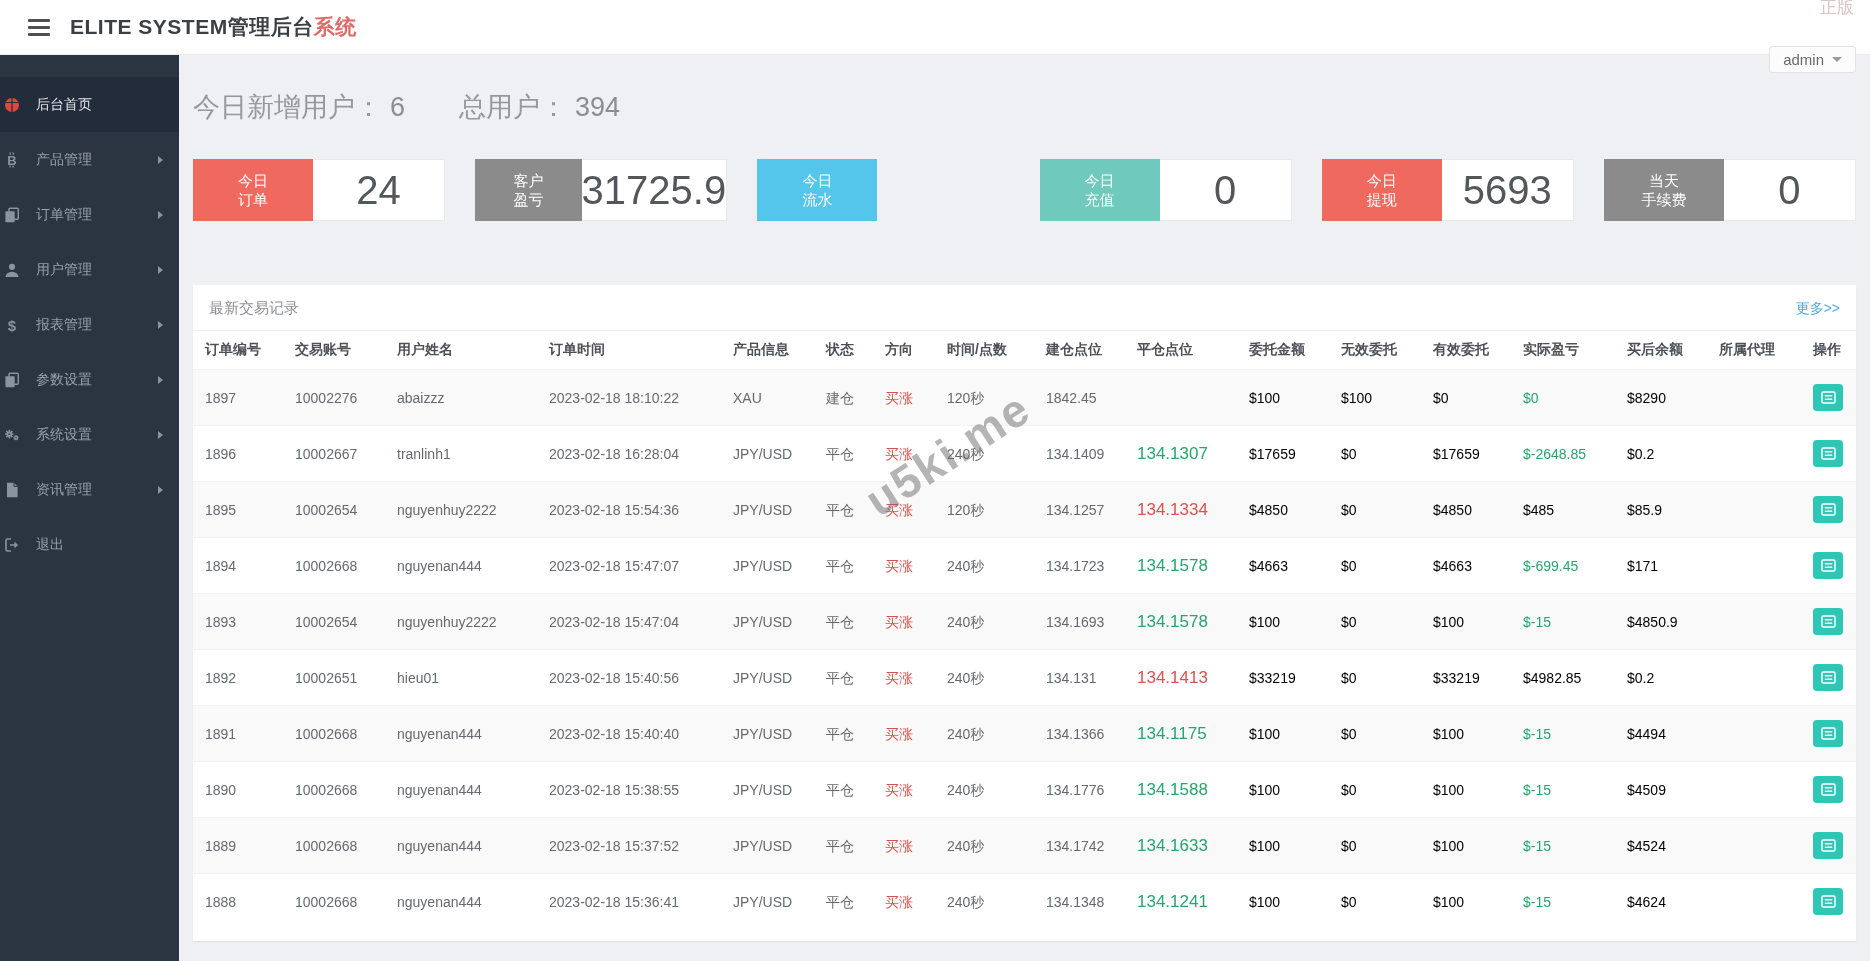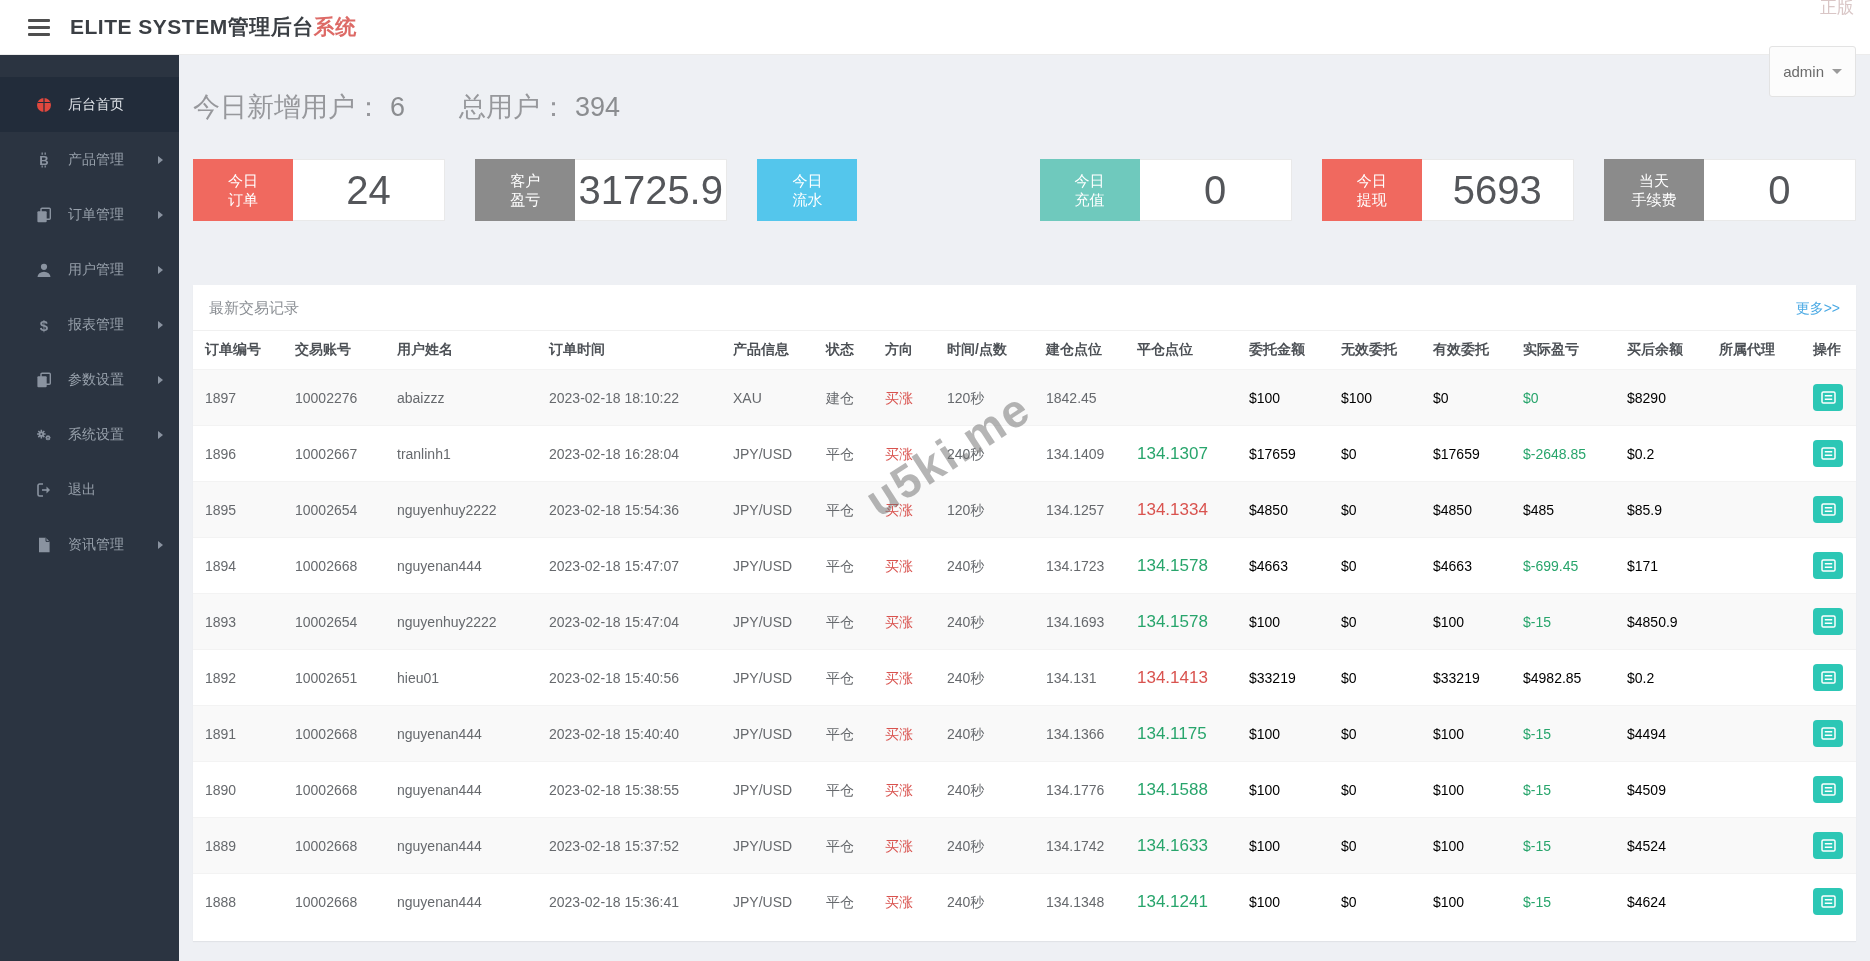--- a/index.html
+++ b/index.html
@@ -15,47 +15,47 @@
     display:flex; align-items:center; padding-left:22px;
   }
   .hamburger { display:inline-flex; flex-direction:column; gap:4px; cursor:pointer; padding:6px 6px; }
   .hamburger i { width:22px; height:3px; background:#4f4f4f; border-radius:1px; }
   h1 { font-size:21px; font-weight:700; color:#3b3f44; margin-left:14px; letter-spacing:.5px; }
   h1 .accent { color:#dd6a66; }
   .corner-mark { position:absolute; top:-4px; right:16px; font-size:17px; color:#d9c6c6; z-index:6; }
   .user-box {
     position:absolute; top:46px; right:14px; z-index:10;
     background:#fcfcfc; border:1px solid #e3e3e3; border-radius:3px;
-    padding:16px 13px; font-size:15px; color:#6b6b6b; cursor:pointer;
+    padding:4px 13px; font-size:15px; color:#6b6b6b; cursor:pointer;
     display:flex; align-items:center; gap:8px;
   }
   .caret { width:0; height:0; border-left:5px solid transparent; border-right:5px solid transparent; border-top:5px solid #9a9a9a; }
   
   .sidebar {
     position:absolute; top:55px; left:0; bottom:0; width:179px;
     background:#2b3441; padding-top:22px;
   }
   .side-item {
     height:55px; display:flex; align-items:center; position:relative;
-    padding:0 18px 0 36px; color:#97a0ab; font-size:14px; cursor:pointer;
+    padding:0 18px 0 4px; color:#97a0ab; font-size:14px; cursor:pointer;
   }
   .side-item.active { background:#222c3a; color:#e0e4e9; }
   .s-icon { width:20px; margin-right:12px; display:inline-flex; align-items:center; }
   .s-icon svg { width:16px; height:16px; }
   .chev { position:absolute; right:16px; width:0; height:0;
     border-left:5px solid #8a93a0; border-top:4px solid transparent; border-bottom:4px solid transparent; }
   
   main { position:absolute; left:179px; top:55px; right:0; bottom:0; }
   .stats { position:absolute; left:14px; top:34px; display:flex; gap:54px; font-size:27px; color:#97989c; }
   .stat-group { display:flex; align-items:baseline; }
   .stat-value { margin-left:8px; color:#8b8d90; }
   .cards { position:absolute; left:14px; right:14px; top:104px; display:flex; justify-content:space-between; }
   .card { width:252px; height:62px; display:flex; }
   .card-label {
-    width:100px; color:#fff; font-size:15px; line-height:19px;
+    width:120px; color:#fff; font-size:15px; line-height:19px;
     display:flex; flex-direction:column; align-items:center; justify-content:center;
   }
   .card-value {
     flex:1; background:#fff; border:1px solid #e9e9e9; border-left:none;
     display:flex; align-items:center; justify-content:center;
     font-size:40px; color:#54565a;
   }
   
   .panel {
     position:absolute; left:14px; right:14px; top:230px;
@@ -176,36 +176,36 @@
           <circle cx="13.5" cy="11" r="2.1" fill="#8a93a0"></circle>
           <circle cx="13.5" cy="11" r=".8" fill="#2b3441"></circle>
         </svg>
       </span>
       <span class="s-label">系统设置</span>
       <i class="chev"></i>
     </div>
     <div class="side-item">
       <span class="s-icon">
         <svg viewBox="0 0 16 16">
+          <path d="M3 .8h7l3.6 3.6V15.2H3z" fill="#8a93a0"></path>
+          <path d="M10 .8v3.6h3.6" fill="none" stroke="#2b3441" stroke-width="1"></path>
+        </svg>
+      </span>
+      <span class="s-label">资讯管理</span>
+      <i class="chev"></i>
+    </div>
+    <div class="side-item">
+      <span class="s-icon">
+        <svg viewBox="0 0 16 16">
           <path d="M7 2H3.6A1.6 1.6 0 0 0 2 3.6v8.8A1.6 1.6 0 0 0 3.6 14H7" fill="none" stroke="#8a93a0" stroke-width="1.6"></path>
           <path d="M6 8h6.5" stroke="#8a93a0" stroke-width="1.6"></path>
           <path d="M10.5 4.6L14 8l-3.5 3.4z" fill="#8a93a0"></path>
         </svg>
       </span>
       <span class="s-label">退出</span>
-    </div>
-    <div class="side-item">
-      <span class="s-icon">
-        <svg viewBox="0 0 16 16">
-          <path d="M3 .8h7l3.6 3.6V15.2H3z" fill="#8a93a0"></path>
-          <path d="M10 .8v3.6h3.6" fill="none" stroke="#2b3441" stroke-width="1"></path>
-        </svg>
-      </span>
-      <span class="s-label">资讯管理</span>
-      <i class="chev"></i>
     </div>
   </nav>
 
 <main>
   <div class="stats" id="stats">
       <span class="stat-group">
         <span class="stat-label">今日新增用户：</span>
         <span class="stat-value">6</span>
       </span>
       <span class="stat-group">

